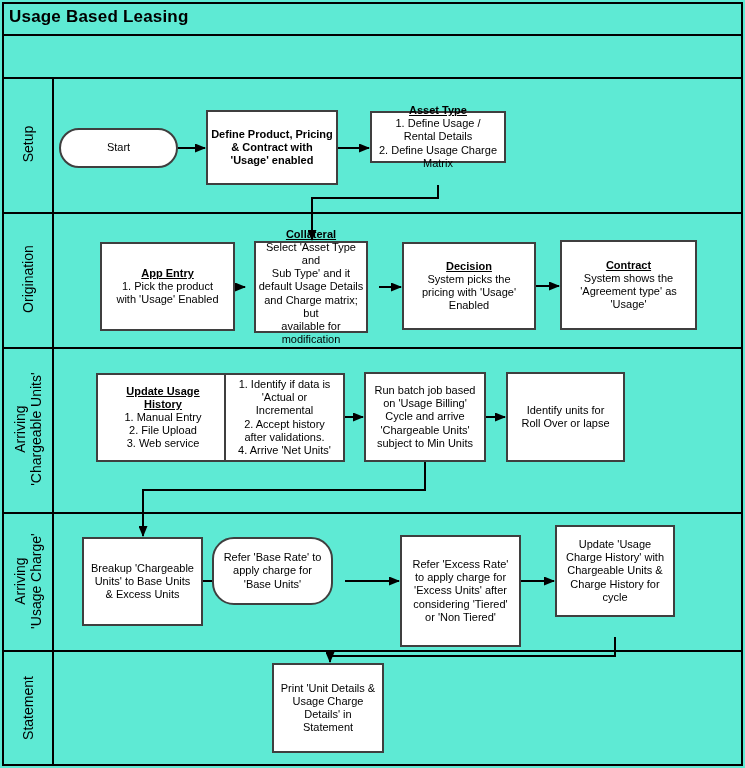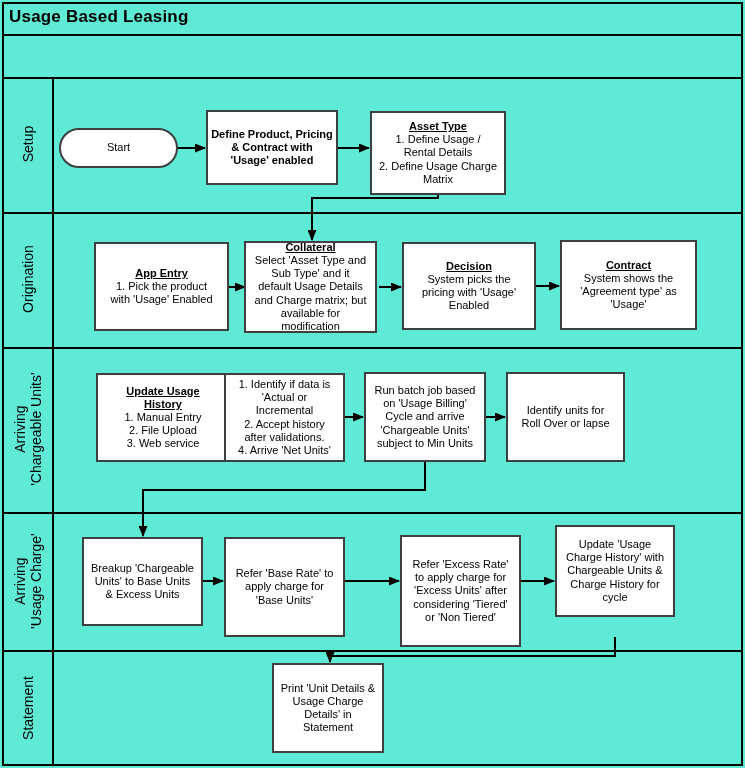--- a/index.html
+++ b/index.html
@@ -79,34 +79,34 @@
   </svg>
 
   <div class="node terminator" style="left:59px; top:128px; width:119px; height:40px;">
     <div>Start</div>
   </div>
   <div class="node" style="left:206px; top:110px; width:132px; height:75px;font-weight:bold;">
     <div>Define Product, Pricing
 &amp; Contract with
 'Usage' enabled</div>
   </div>
-  <div class="node" style="left:370px; top:111px; width:136px; height:84px;">
+  <div class="node" style="left:370px; top:111px; width:136px; height:52px;">
     <div class="hdr">Asset Type</div>
     <div>1. Define Usage /
 Rental Details
 2. Define Usage Charge
 Matrix</div>
   </div>
 
-  <div class="node" style="left:94px; top:242px; width:135px; height:89px;">
+  <div class="node" style="left:100px; top:242px; width:135px; height:89px;">
     <div class="hdr">App Entry</div>
     <div>1. Pick the product
 with 'Usage' Enabled</div>
   </div>
-  <div class="node" style="left:244px; top:241px; width:133px; height:92px;align-items:center;">
+  <div class="node" style="left:254px; top:241px; width:114px; height:92px;align-items:center;">
     <div class="hdr">Collateral</div>
     <div>Select 'Asset Type and
 Sub Type' and it
 default Usage Details
 and Charge matrix; but
 available for
 modification</div>
   </div>
   <div class="node" style="left:402px; top:242px; width:134px; height:88px;">
     <div class="hdr">Decision</div>
@@ -146,21 +146,21 @@
   <div class="node" style="left:506px; top:372px; width:119px; height:90px;">
     <div>Identify units for
 Roll Over or lapse</div>
   </div>
 
   <div class="node" style="left:82px; top:537px; width:121px; height:89px;">
     <div>Breakup 'Chargeable
 Units' to Base Units
 &amp; Excess Units</div>
   </div>
-  <div class="node" style="left:224px; top:537px; width:121px; height:100px;">
+  <div class="node" style="left:212px; top:537px; width:121px; height:68px;border-radius:22px;">
     <div>Refer 'Base Rate' to
 apply charge for
 'Base Units'</div>
   </div>
   <div class="node" style="left:400px; top:535px; width:121px; height:112px;">
     <div>Refer 'Excess Rate'
 to apply charge for
 'Excess Units' after
 considering 'Tiered'
 or 'Non Tiered'</div>

